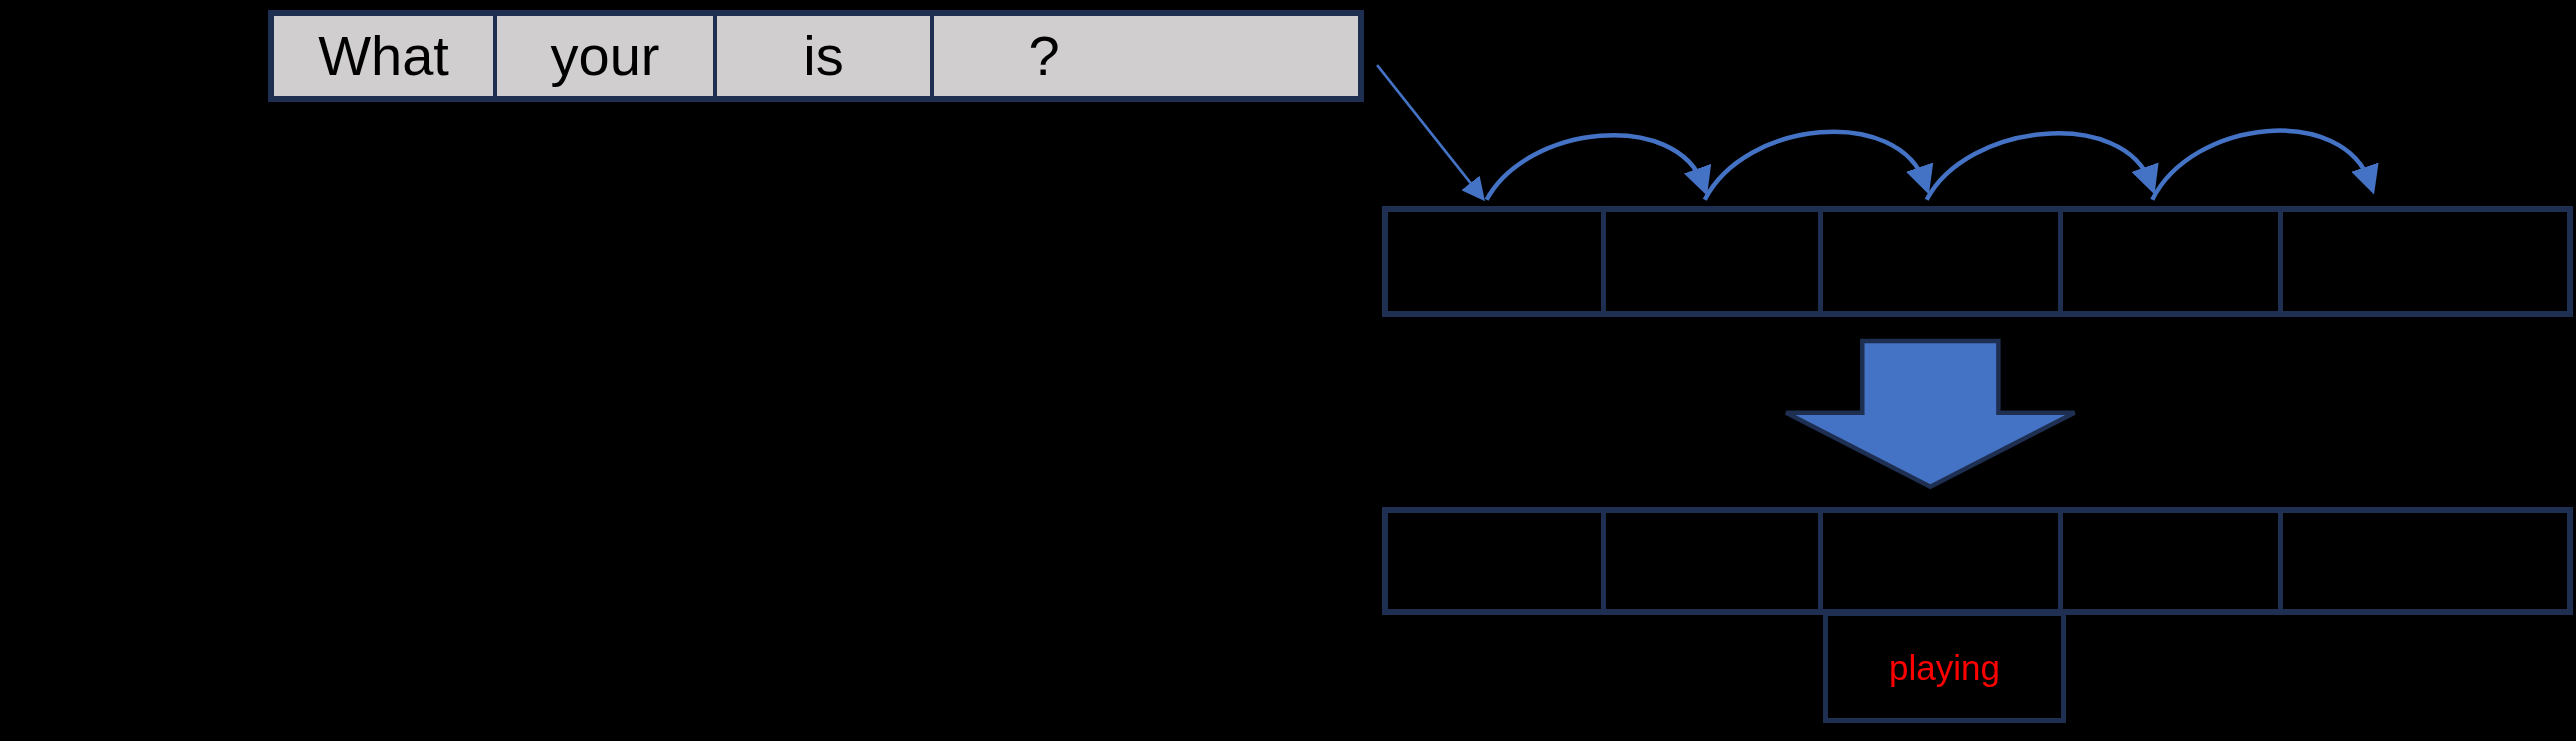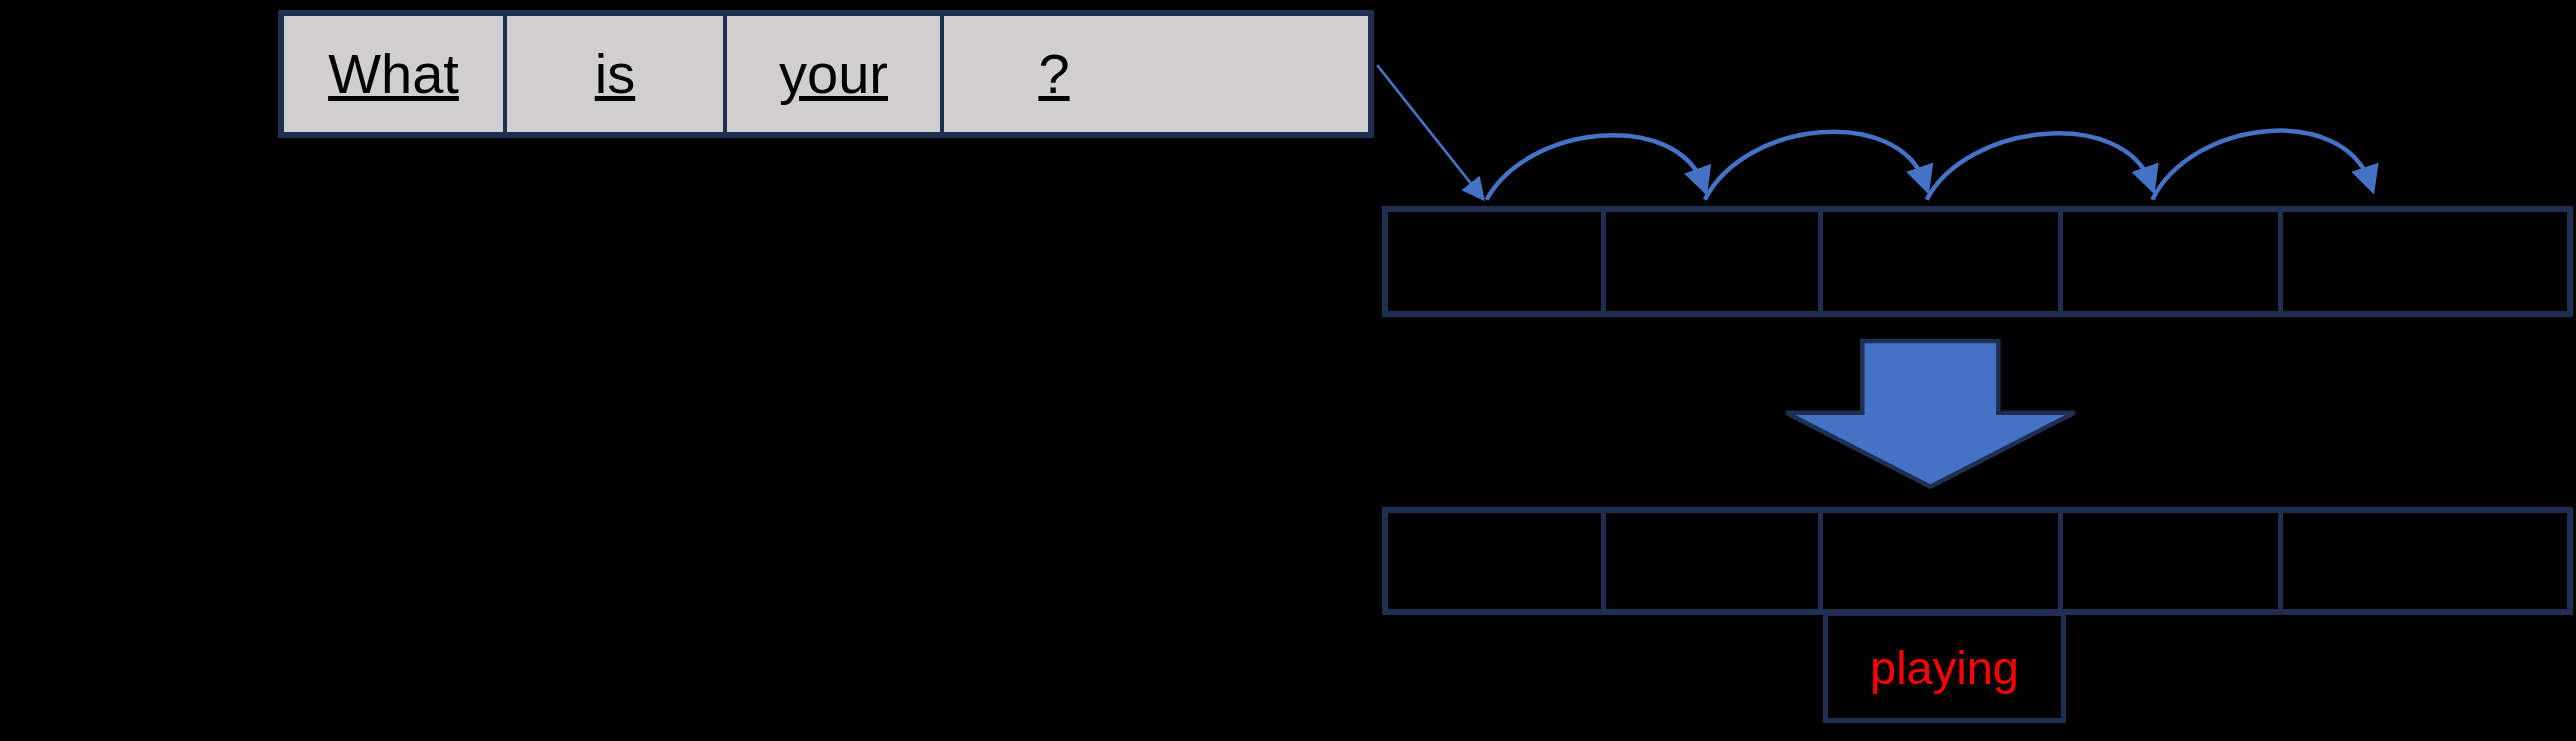--- a/index.html
+++ b/index.html
@@ -6,27 +6,26 @@
   body{
     width:2576px;height:742px;
     background:var(--background,#000);
     position:relative;overflow:hidden;
     font-family:"Liberation Sans", sans-serif;
   }
   .stage{position:absolute;inset:0;}
 
   
   .sentence-row{
-    position:absolute;left:278px;top:10.4px;
-    width:1096px;height:128px;
+    position:absolute;left:268px;top:10.4px;
+    width:1096px;height:92px;
     box-sizing:border-box;
     border:6px solid var(--border-navy,#1E2F52);
     background:var(--cell-fill,#D0CECE);
     display:flex;
-    text-decoration:underline;
   }
   .s-cell{
     box-sizing:border-box;
     border-right:4.4px solid var(--border-navy,#1E2F52);
     display:flex;align-items:center;justify-content:center;
     overflow:hidden;
   }
   .s-cell:last-child{border-right:none;}
   .s-cell:nth-child(1){width:223px;}
   .s-cell:nth-child(2){width:220px;}
@@ -63,21 +62,21 @@
   .pred-box{
     position:absolute;left:1823px;top:611px;
     width:243px;height:112px;
     box-sizing:border-box;
     border:5.2px solid var(--border-navy,#1E2F52);
     display:flex;align-items:center;justify-content:center;
     background:transparent;
   }
   .pred-box span{
     color:var(--prediction-red,#FF0000);
-    font-size:47px;line-height:1;white-space:nowrap;
+    font-size:35px;line-height:1;white-space:nowrap;
   }
 
   
   svg.overlay{position:absolute;left:0;top:0;width:2576px;height:742px;pointer-events:none;}
   .thin-connector{fill:none;stroke:var(--arrow-blue,#4472C4);stroke-width:3.5;}
   .hop-arc{fill:none;stroke:var(--arrow-blue,#4472C4);stroke-width:6;}
   .arrow-head-fill{fill:var(--arrow-blue,#4472C4);}
   .block-arrow{
     fill:var(--arrow-blue,#4472C4);
     stroke:var(--border-navy,#1E2F52);
@@ -87,24 +86,24 @@
 </head>
 <body>
 
 <div class="stage">
 
   <div class="sentence-row">
     <div class="s-cell">
       <span>What</span>
     </div>
     <div class="s-cell">
-      <span>is</span>
+      <span>your</span>
     </div>
     <div class="s-cell">
-      <span>your</span>
+      <span>is</span>
     </div>
     <div class="s-cell">
       <span>?</span>
     </div>
   </div>
 
   <svg class="overlay" viewBox="0 0 3483 1003" xmlns="http://www.w3.org/2000/svg">
     <defs>
       <marker id="ah" viewBox="0 0 10 10" refX="6" refY="5" markerUnits="strokeWidth" markerWidth="6.5" markerHeight="6.5" orient="auto">
         <path d="M0,0 L10,5 L0,10 z" class="arrow-head-fill"></path>

